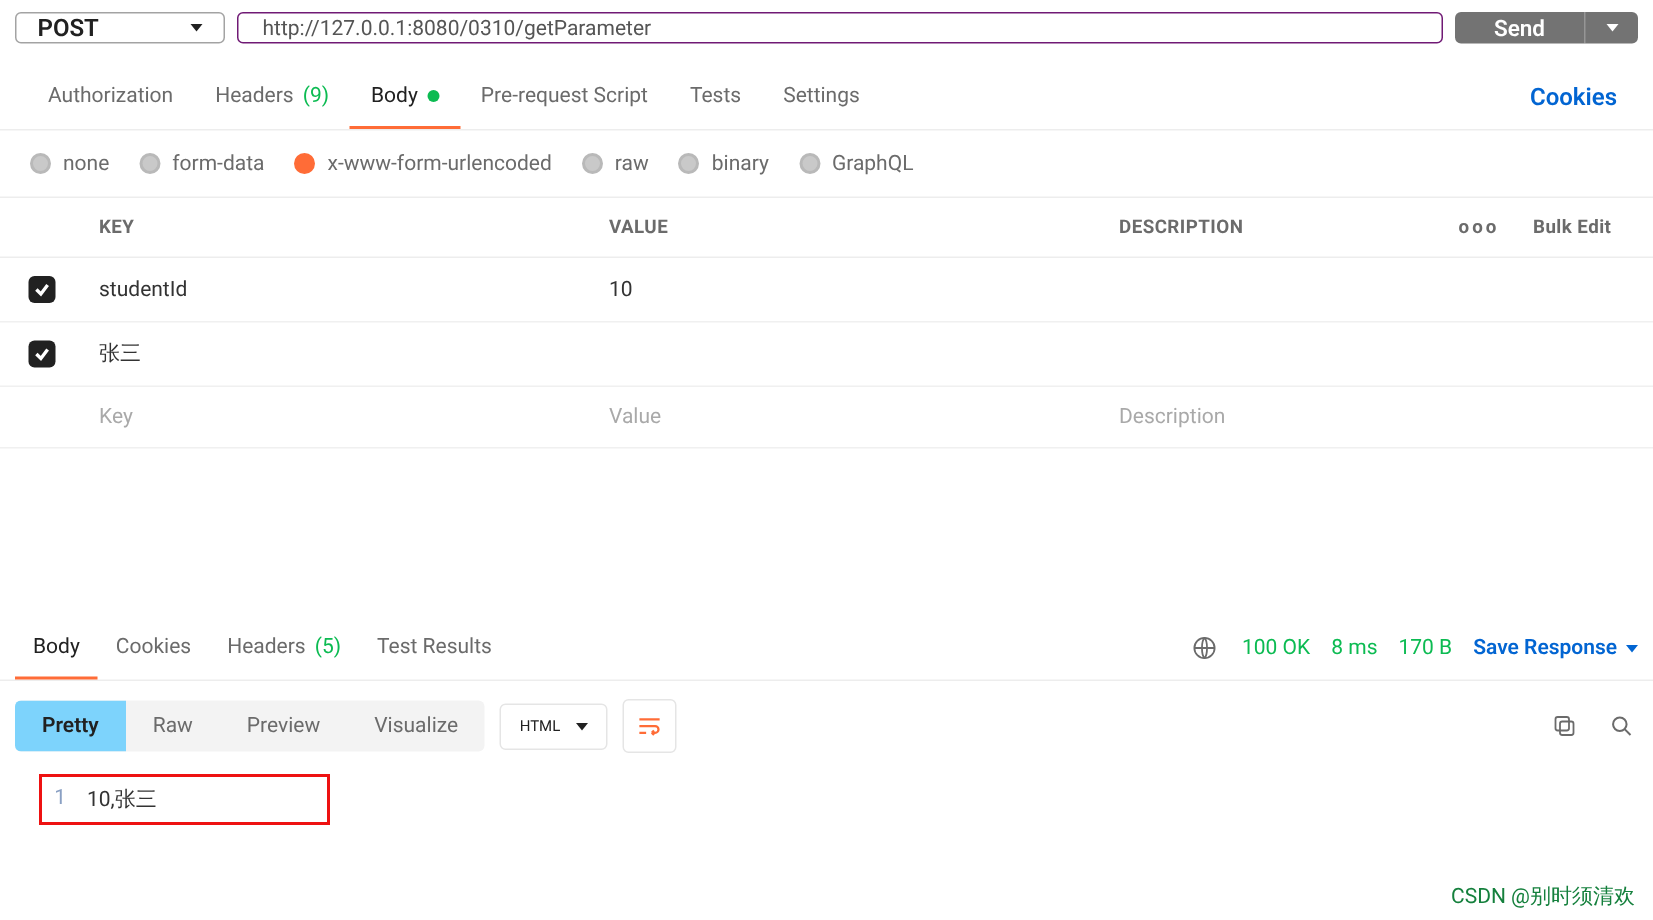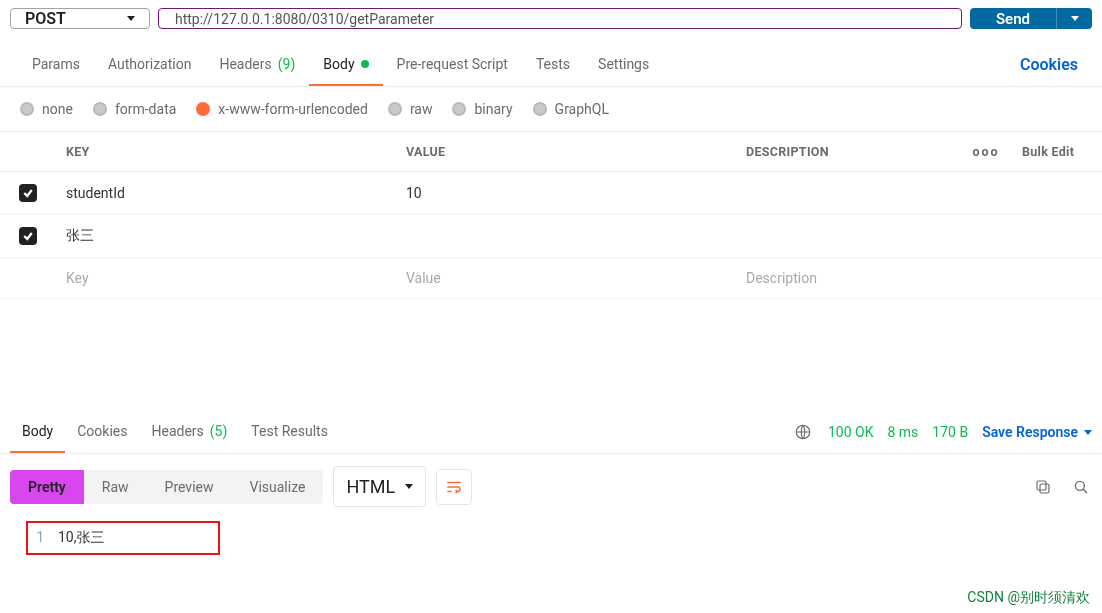--- a/index.html
+++ b/index.html
@@ -1,20 +1,20 @@
 <!DOCTYPE html>
 <html><head>
 <meta charset="utf-8">
 <style>
 * { box-sizing: border-box; margin: 0; padding: 0; font-family: -apple-system, BlinkMacSystemFont, "Segoe UI", Roboto, Arial, sans-serif; }
 body { background: #fff; width: 1102px; height: 613px; overflow: hidden; color: #212121; }
 .top-row { display: flex; gap: 8px; padding: 8px 10px 14px; align-items: stretch; }
 .method-sel { width: 140px; border: 1px solid #a3a3a3; border-radius: 4px; display: flex; align-items: center; justify-content: space-between; padding: 0 14px; font-weight: 600; cursor: pointer; }
 .url-input { flex: 1; border: 1px solid #701a75; border-radius: 4px; padding: 0 16px; display: flex; align-items: center; font-size: 14px; color: #555; }
-.send-btn { background: #0369a1; color: #fff; border-radius: 4px; display: flex; align-items: stretch; overflow: hidden; }
+.send-btn { background: #737373; color: #fff; border-radius: 4px; display: flex; align-items: stretch; overflow: hidden; }
 .send-main { padding: 0 26px; display: flex; align-items: center; font-weight: 600; font-size: 15px; cursor: pointer; }
 .send-drop { width: 36px; display: flex; align-items: center; justify-content: center; border-left: 1px solid rgba(255,255,255,.25); cursor: pointer; }
 .chev { width: 0; height: 0; border-left: 4px solid transparent; border-right: 4px solid transparent; border-top: 5px solid currentColor; }
 
 .req-tabs { display: flex; padding: 0 18px; border-bottom: 1px solid #ededed; align-items: center; }
 .req-tab { padding: 12px 14px; color: #6b6b6b; font-size: 14px; cursor: pointer; border-bottom: 2px solid transparent; display: flex; align-items: center; gap: 6px; }
 .req-tab.active { color: #212121; border-bottom-color: #ff6c37; }
 .count { color: #0cbb52; }
 .dot-green { width: 8px; height: 8px; border-radius: 50%; background: #0cbb52; display: inline-block; }
 .cookies-link { margin-left: auto; color: #0265d2; font-weight: 600; cursor: pointer; padding: 12px 6px; }
@@ -41,22 +41,22 @@
 .resp-tab { padding: 12px 12px; font-size: 14px; color:#6b6b6b; cursor:pointer; border-bottom:2px solid transparent; display:flex; gap:6px; }
 .resp-tab.active { color:#212121; border-bottom-color:#ff6c37; }
 .resp-meta { margin-left:auto; display:flex; align-items:center; gap:14px; font-size:14px; }
 .globe-icon { color:#6b6b6b; }
 .status-ok { color:#0cbb52; }
 .save-resp { color:#0265d2; font-weight:600; cursor:pointer; display:flex; align-items:center; gap:6px; }
 
 .view-row { display:flex; padding: 12px 10px 12px 10px; gap:10px; align-items:center; }
 .view-group { display:flex; background:#f3f3f3; border-radius:4px; overflow:hidden; }
 .view-btn { padding:9px 18px; font-size:14px; color:#6b6b6b; cursor:pointer; }
-.view-btn.active { background:#d946ef; color:#212121; font-weight:600; }
-.type-sel { border:1px solid #e5e5e5; border-radius:4px; padding:9px 12px; font-size:18px; display:flex; align-items:center; gap:10px; cursor:pointer; }
+.view-btn.active { background:#7dd3fc; color:#212121; font-weight:600; }
+.type-sel { border:1px solid #e5e5e5; border-radius:4px; padding:9px 12px; font-size:10px; display:flex; align-items:center; gap:10px; cursor:pointer; }
 .wrap-icon { width:36px; height:36px; border:1px solid #e5e5e5; border-radius:4px; display:flex; align-items:center; justify-content:center; color:#ff6c37; cursor:pointer; }
 .side-icons { margin-left:auto; display:flex; gap:16px; color:#6b6b6b; }
 .ibox { width:22px; height:22px; display:flex; align-items:center; justify-content:center; cursor:pointer; }
 
 .code-box { border:2px solid #e11; margin: 2px 26px 0 26px; width: 194px; padding: 6px 0; }
 .code-line { display:flex; font-family: Consolas, "Courier New", monospace; font-size:14px; }
 .code-line .ln { width:30px; text-align:right; color:#8aa0c3; padding-right:14px; }
 .code-line .txt { color:#333; }
 
 .watermark { position:absolute; right:12px; bottom:6px; color:#15803d; font-size:14px; }
@@ -76,23 +76,20 @@
     <div class="send-main">
       <span>Send</span>
     </div>
     <div class="send-drop">
       <span class="chev" style="border-top-color:#fff"></span>
     </div>
   </div>
 </div>
 
 <div class="req-tabs">
-  <div class="req-tab">
-      <span>Params</span>
-    </div>
   <div class="req-tab">
       <span>Authorization</span>
     </div>
   <div class="req-tab">
       <span>Headers</span> 
       <span class="count">(9)</span>
     </div>
   <div class="req-tab active">
       <span>Body</span> 
       <span class="dot-green"></span>

